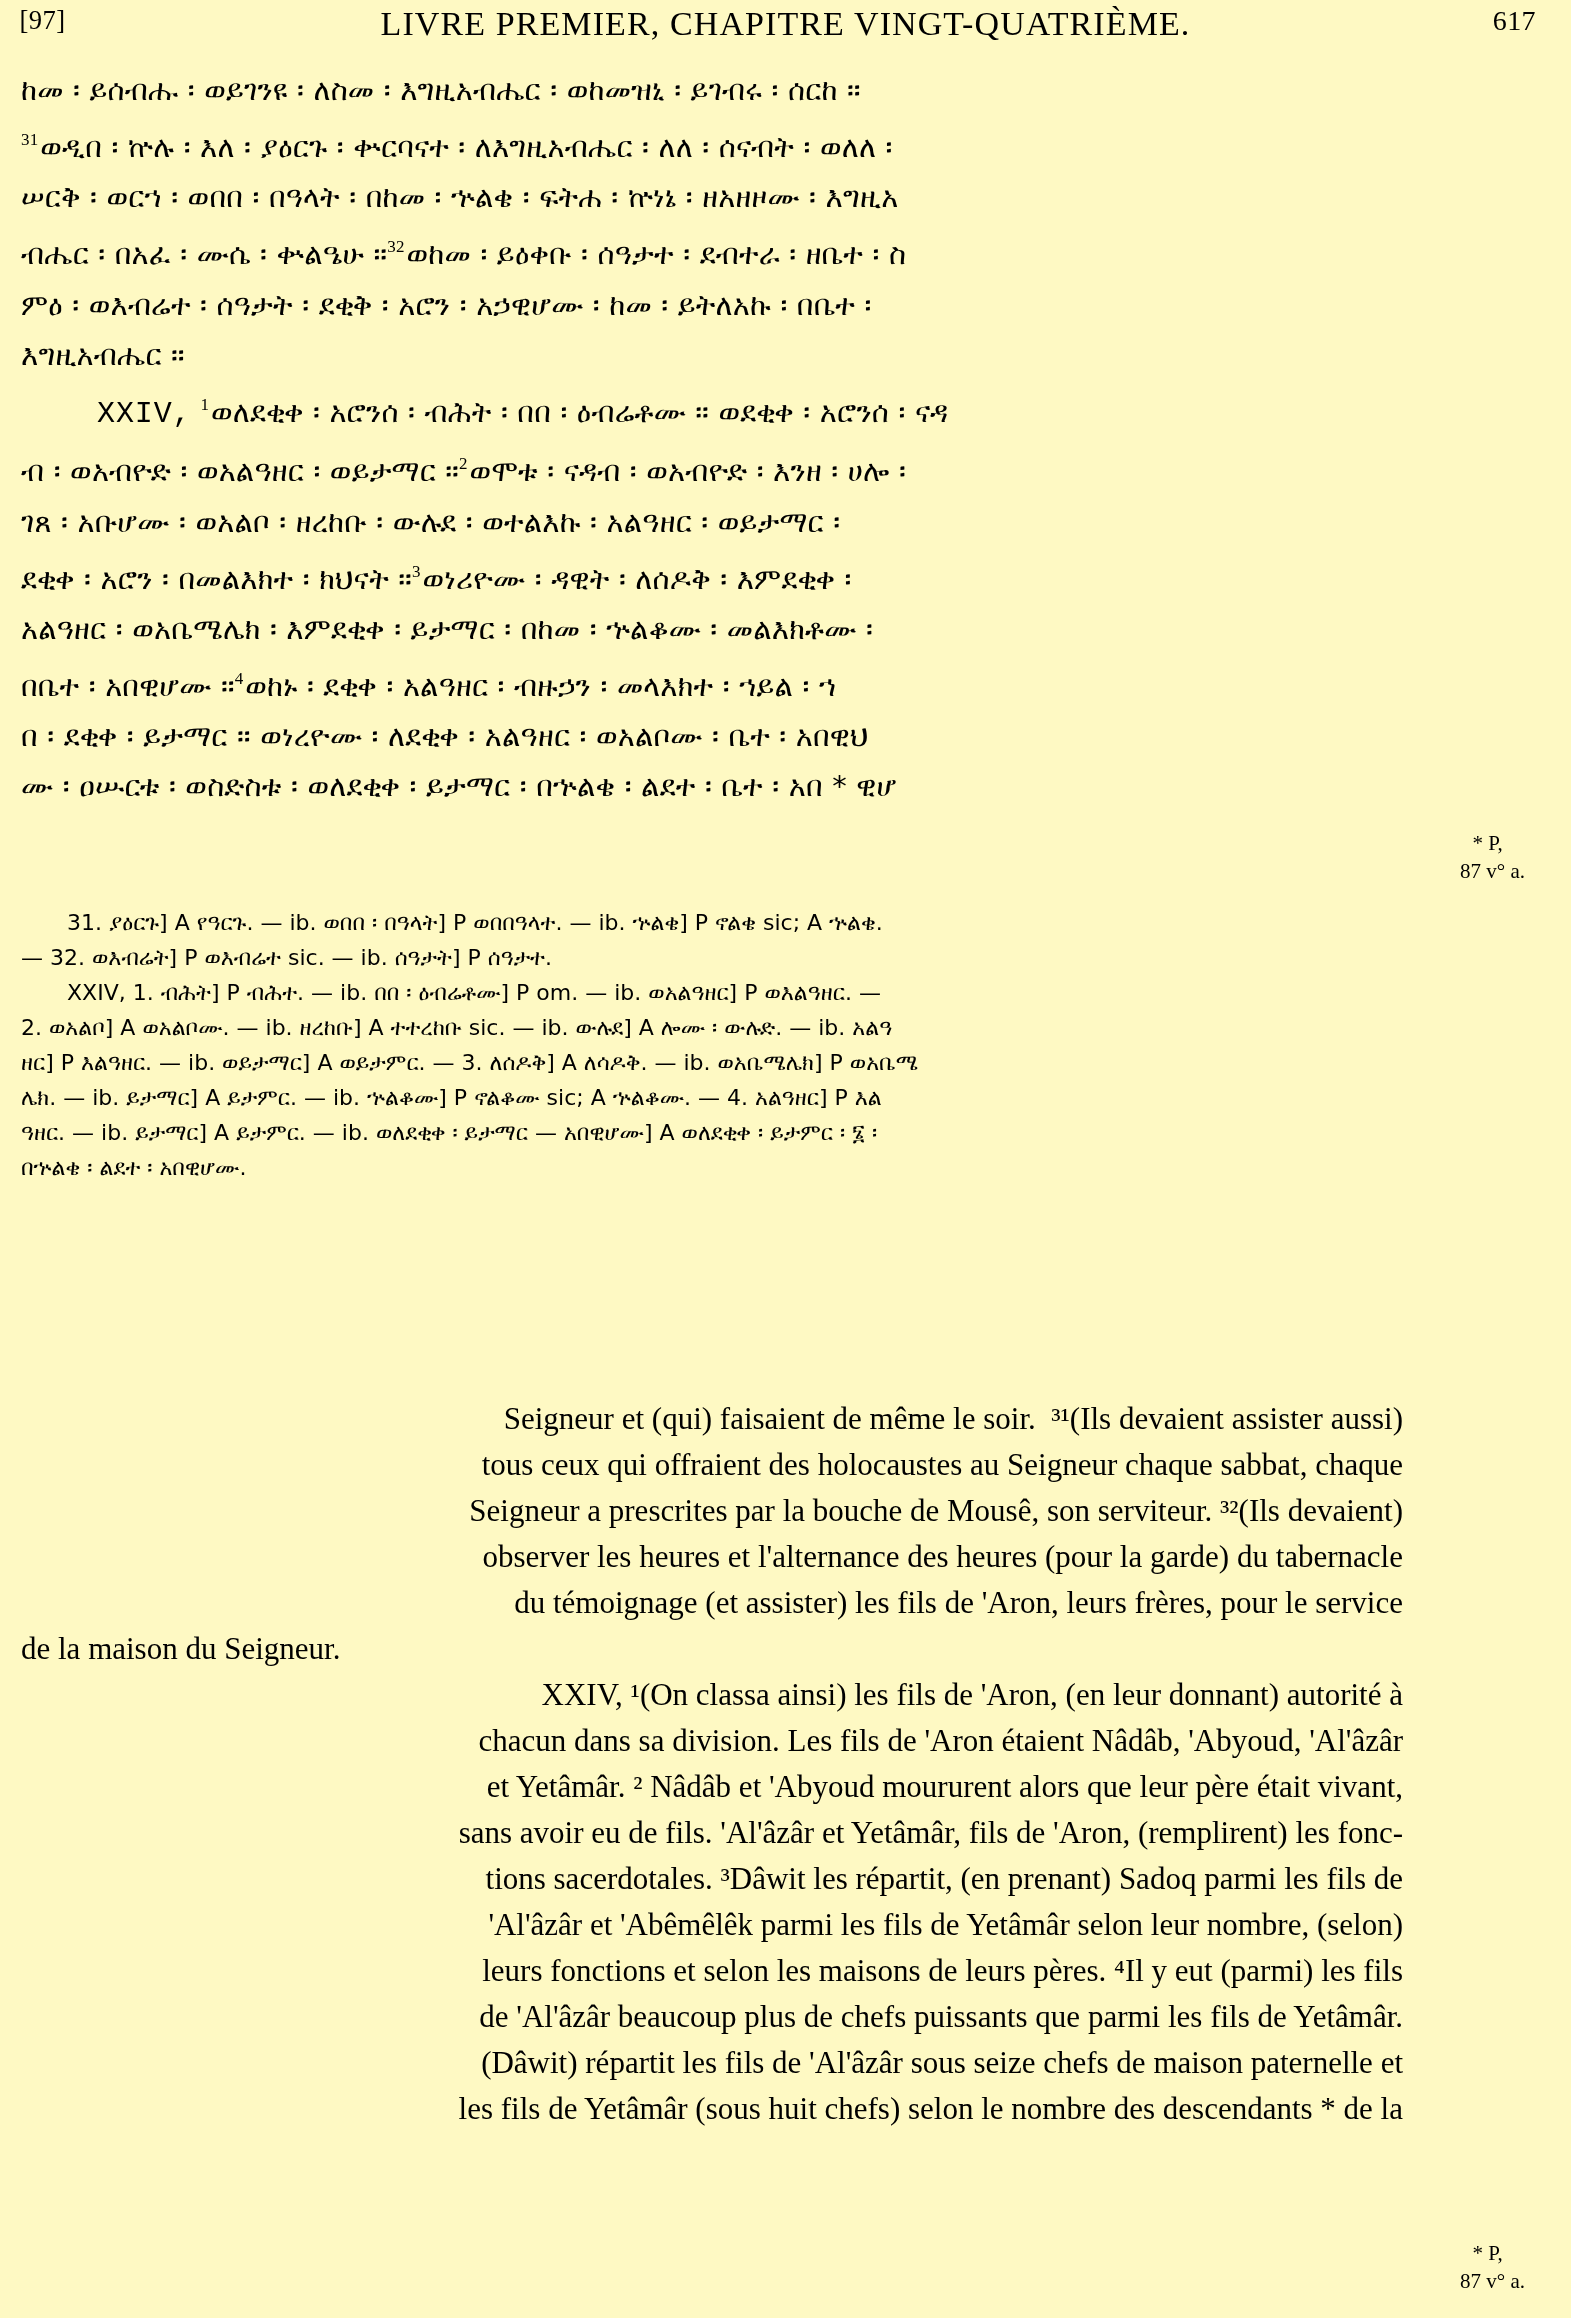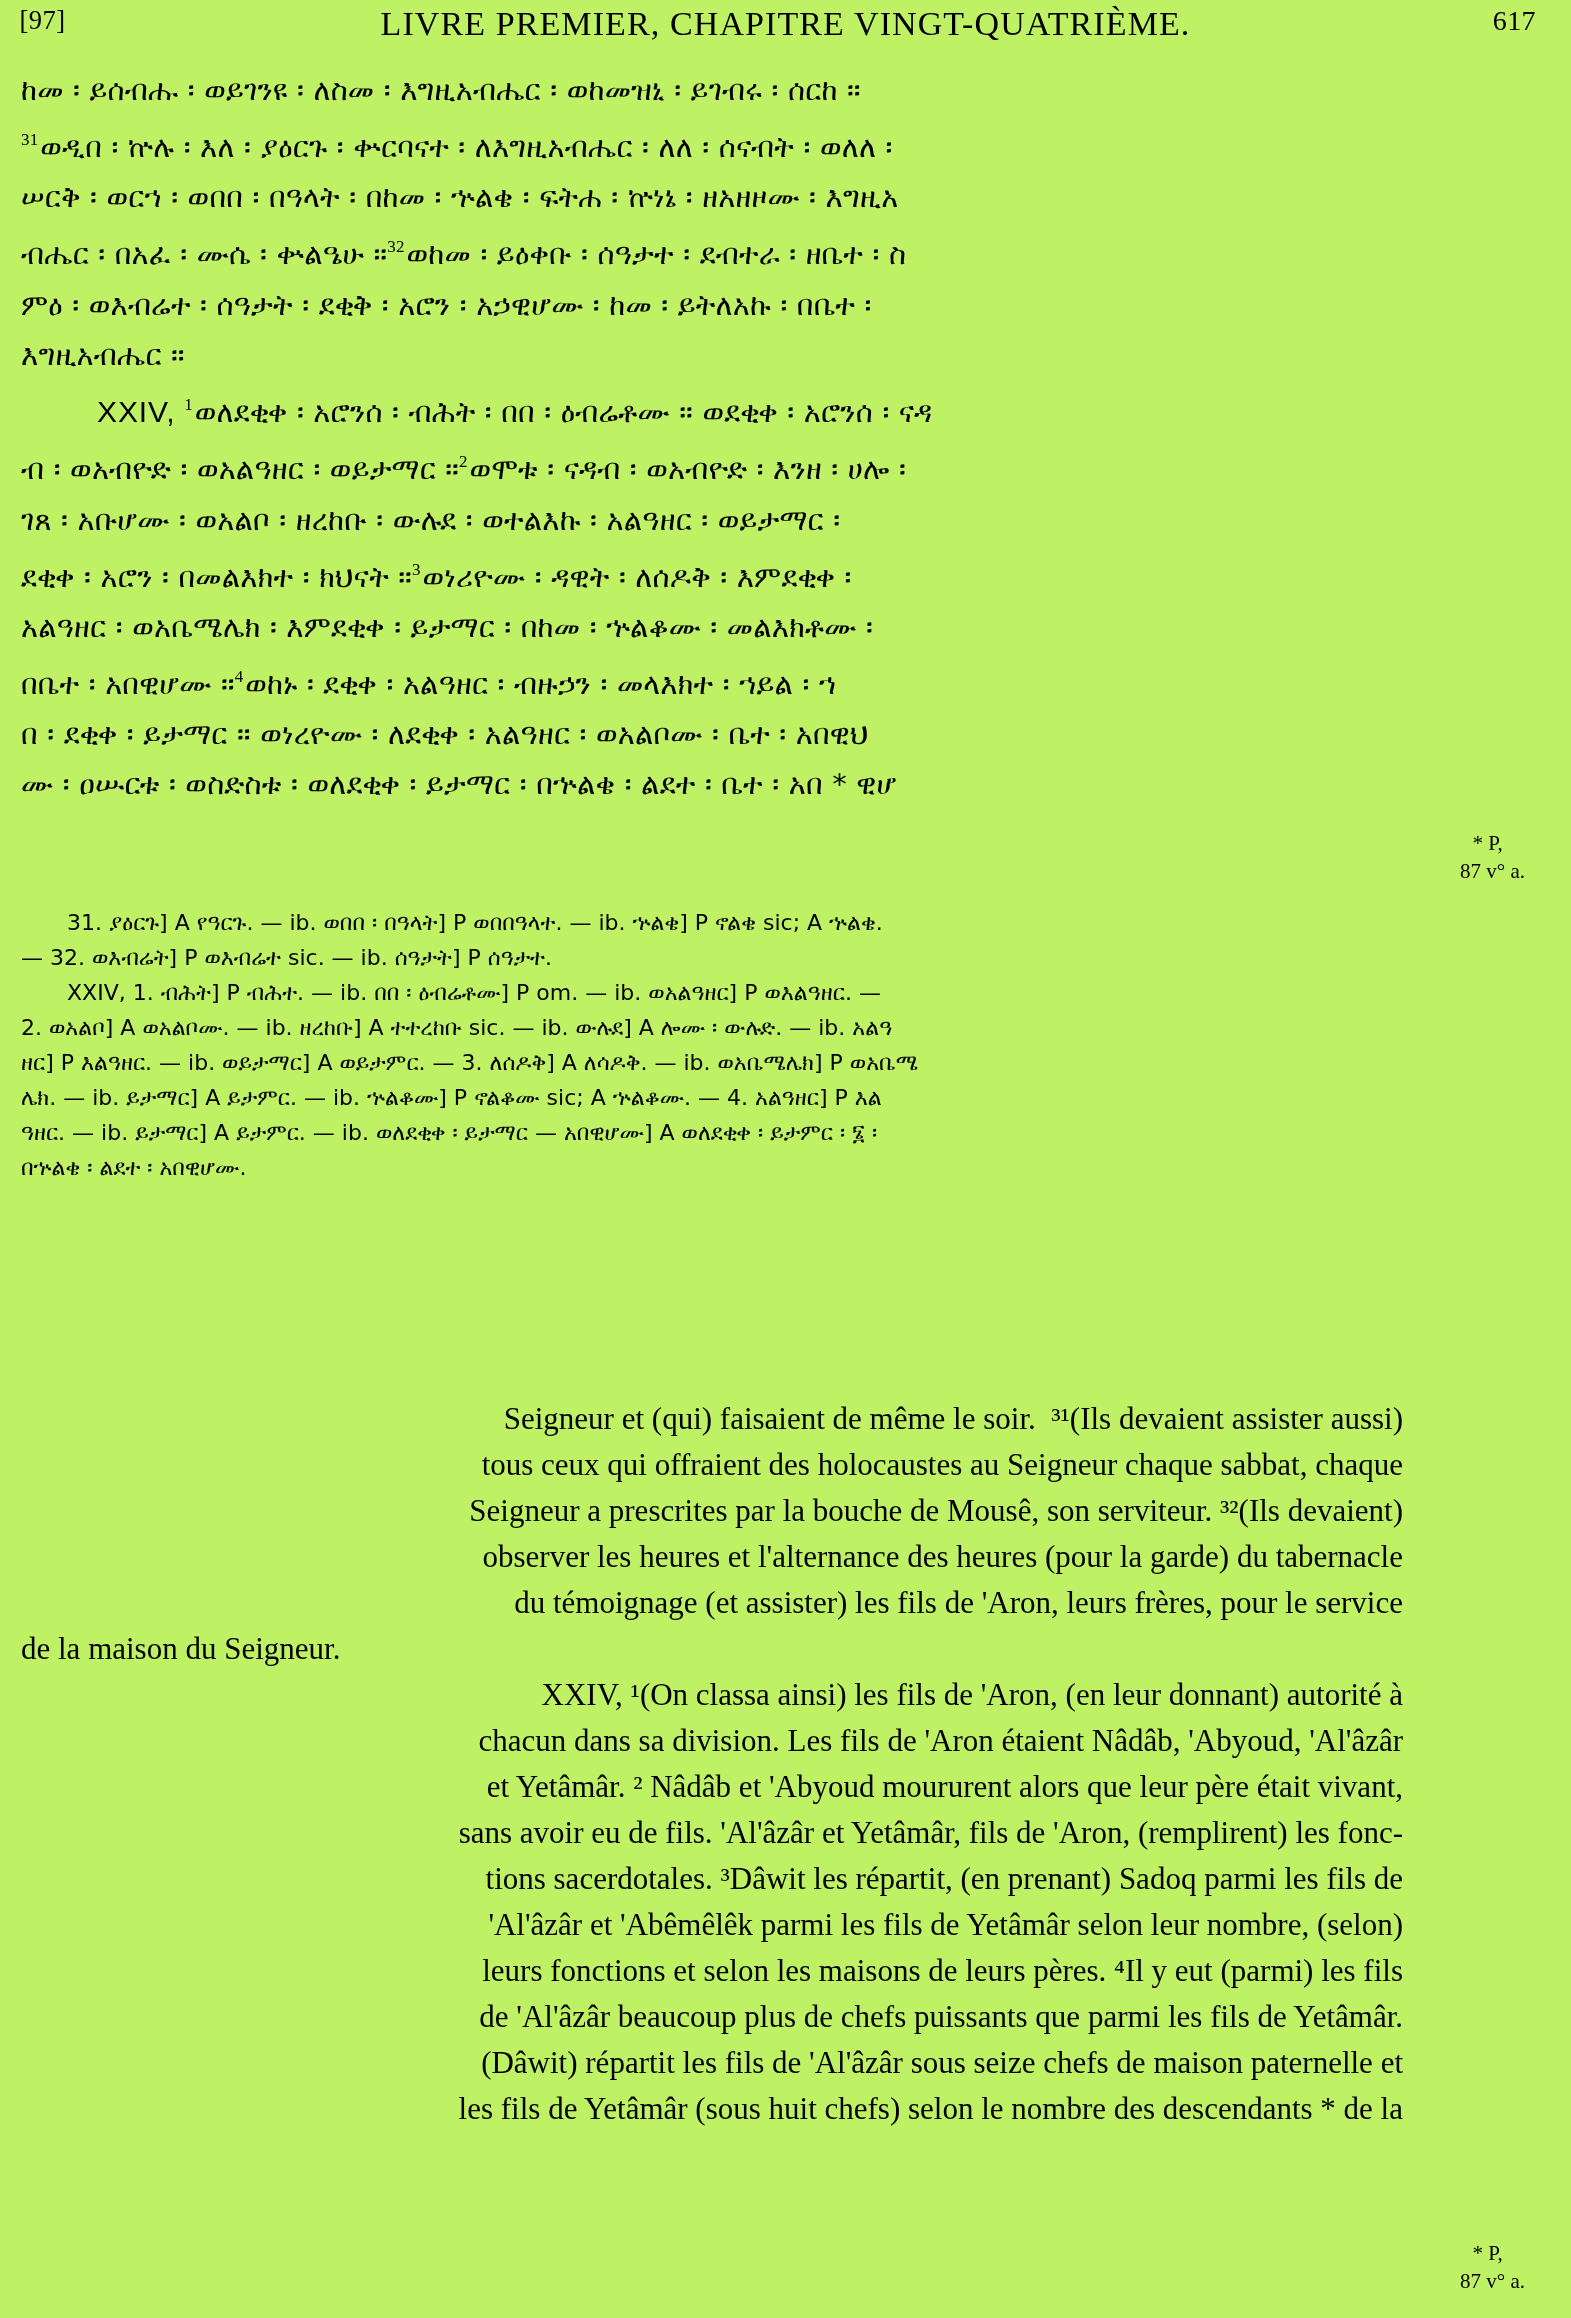--- a/index.html
+++ b/index.html
@@ -8,21 +8,21 @@
     background: #ffffff;
   }
   body {
     font-family: "Liberation Serif", "DejaVu Serif", serif;
     color: #000000;
   }
   .page {
     position: relative;
     width: 1571px;
     height: 2319px;
-    background: #bef264;
+    background: #fef9c3;
     overflow: hidden;
     box-sizing: border-box;
   }
 
   
   .runhead {
     position: absolute;
     left: 0;
     top: 5.3px;
     width: 1571px;
@@ -78,21 +78,21 @@
     justify-content: space-between;
   }
   .geez-line.justify > span { white-space: nowrap; }
   .vnum {
     font-size: 17px;
     vertical-align: 12.4px;
     font-family: Liberation Serif, serif;
     padding-right: 1.8px;
   }
   .chapnum {
-    font-family: Liberation Sans, sans-serif;
+    font-family: Liberation Mono, monospace;
     font-size: 30px;
     letter-spacing: 0.9px;
     padding-right: 8.9px;
     text-align: center;
   }
   .indent-chap { padding-left: 76px; }
 
   
   .apparatus {
     top: 905px;

